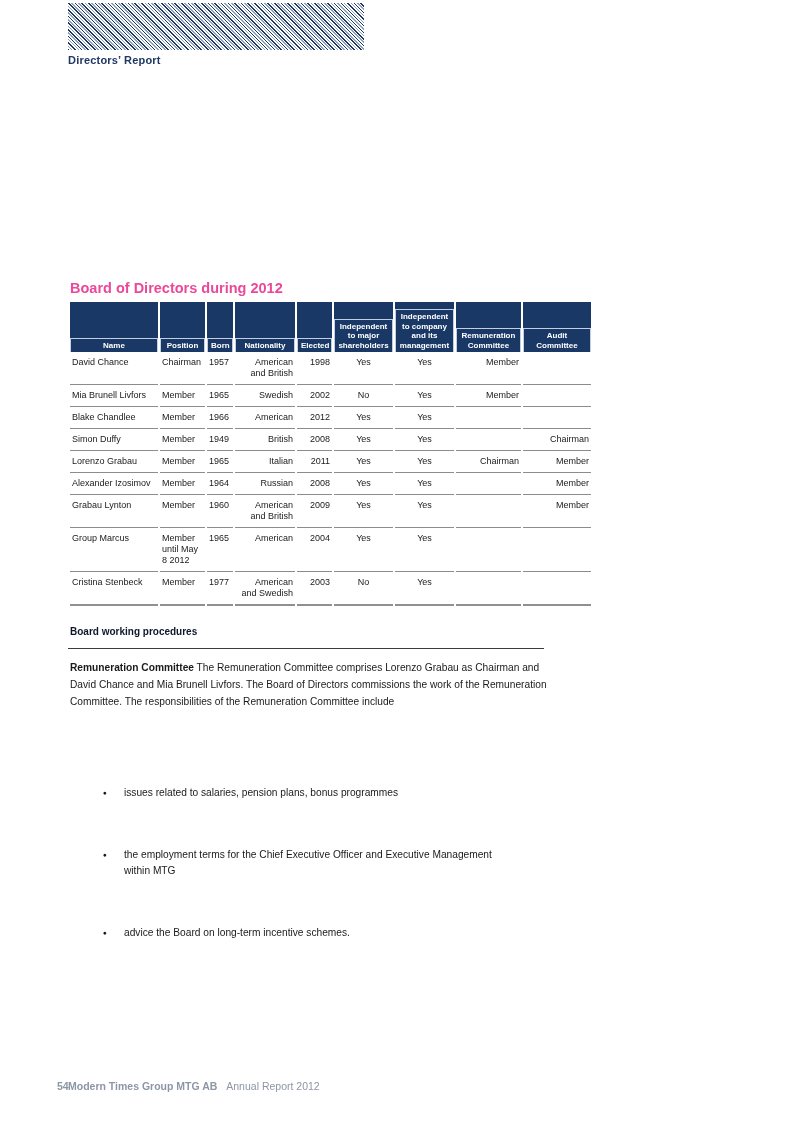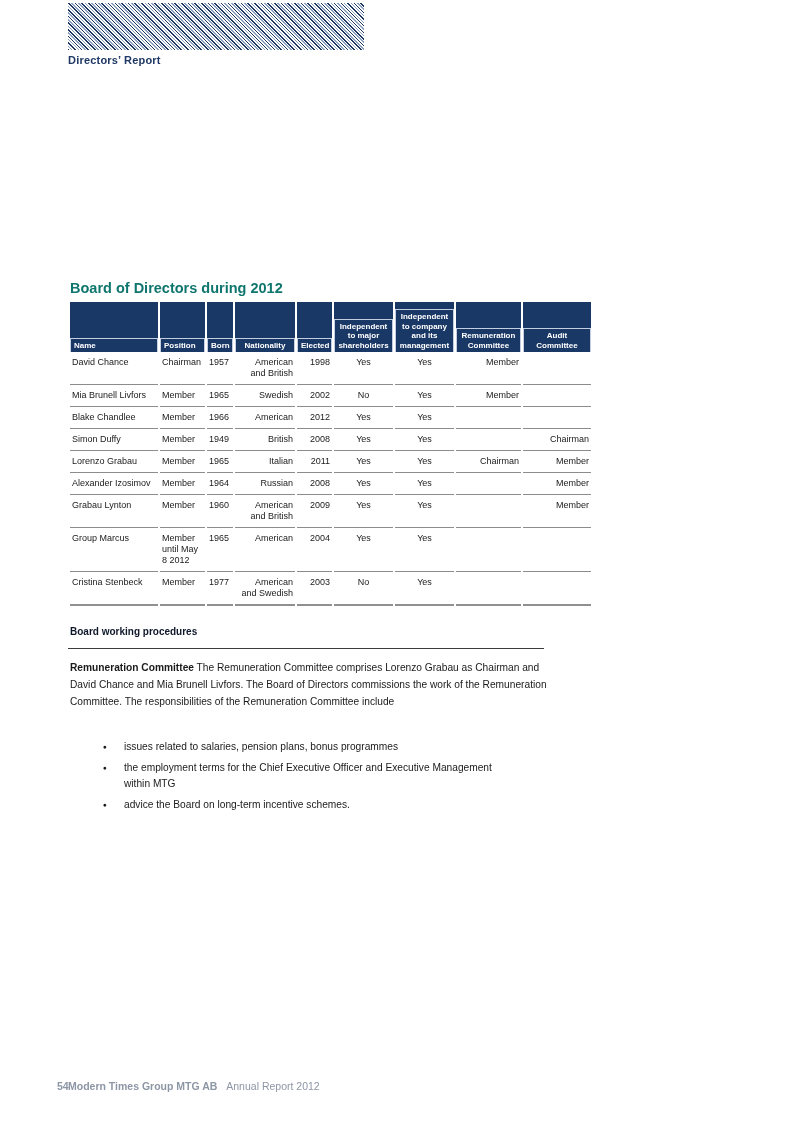--- a/index.html
+++ b/index.html
@@ -18,41 +18,41 @@
       #ffffff 3.5px, #ffffff 4.7px);
   }
   .section-label {
     position:absolute; left:68px; top:54px;
     font-size:11px; font-weight:bold; color:#1f3864; letter-spacing:0.2px;
   }
 
   
   .board-title {
     position:absolute; left:70px; top:280px;
-    font-size:14.5px; font-weight:bold; color:#0f766e;
+    font-size:14.5px; font-weight:bold; color:#ec4899;
   }
   table.board-table {
     position:absolute; left:68px; top:302px; width:525px;
     border-collapse:separate; border-spacing:2px 0; table-layout:fixed;
   }
   table.board-table th {
     background:#1a3866; height:50px; vertical-align:bottom; padding:0;
   }
   .hbox {
     border:1px solid #c3cfe0; border-bottom:none;
     color:#ffffff; font-size:8px; font-weight:bold; line-height:9.5px;
     padding:2px 3px; white-space:pre-line;
   }
   table.board-table td {
     font-size:9px; line-height:11px; color:#1a1a1a;
     padding:5px 2px; border-bottom:1px solid #8c8c8c;
     vertical-align:top; white-space:pre-line; background:#ffffff;
   }
   table.board-table tbody tr:last-child td { border-bottom:2px solid #909090; }
-  .al { text-align:left; }
+  .al { text-align:center; }
   .ar { text-align:center; }
   td.c0, td.c1, td.c2 { text-align:left; }
   td.c3, td.c4, td.c5, td.c6, td.c7, td.c8 { text-align:right; }
   td.c0 { padding-left:3px; white-space:nowrap; }
   td.c3 { padding-right:12px; }
   td.c4 { padding-right:7px; }
   td.c5, td.c6 { padding-right:3px;text-align:center; }
   td.c7 { padding-right:2px; }
   td.c8 { padding-right:4px; }
 
@@ -67,21 +67,21 @@
   }
   .lead-paragraph {
     position:absolute; left:70px; top:659px; width:478px;
     font-size:10.2px; line-height:17px; color:#1a1a1a;
   }
   .lead-paragraph b { font-weight:bold; }
   .bullet-list {
     position:absolute; left:70px; top:739px; width:430px;
     list-style:none; margin:0; padding:0;
   }
-  .bullet-item { display:flex; margin-bottom:5px; font-size:10.2px; line-height:16px; }
+  .bullet-item { display:flex; margin-bottom:5px; font-size:10.2px; line-height:16px;margin-top:46px; }
   .bullet-dot { width:21px; margin-left:33px; font-size:6.5px; line-height:16px; flex:0 0 21px; }
   .bullet-text { flex:1; }
 
   
   .footer-page-number {
     position:absolute; left:32px; top:1080px;
     font-size:10.5px; font-weight:bold; color:#8d96a5;margin-left:25px;
   }
   .footer-line {
     position:absolute; left:68px; top:1080px;

